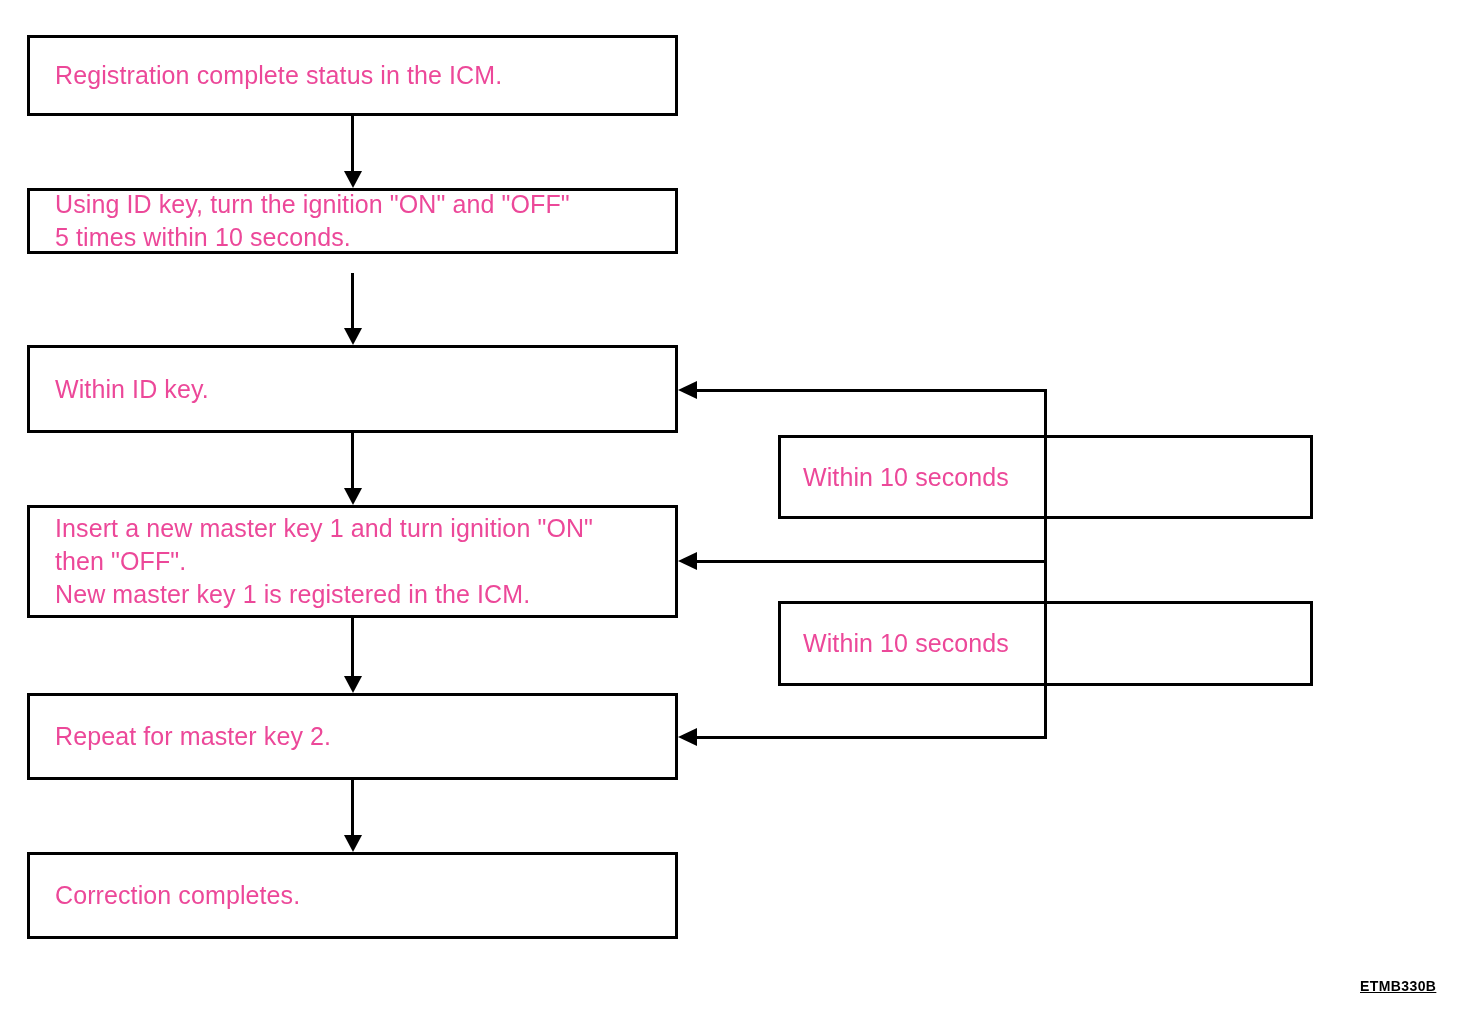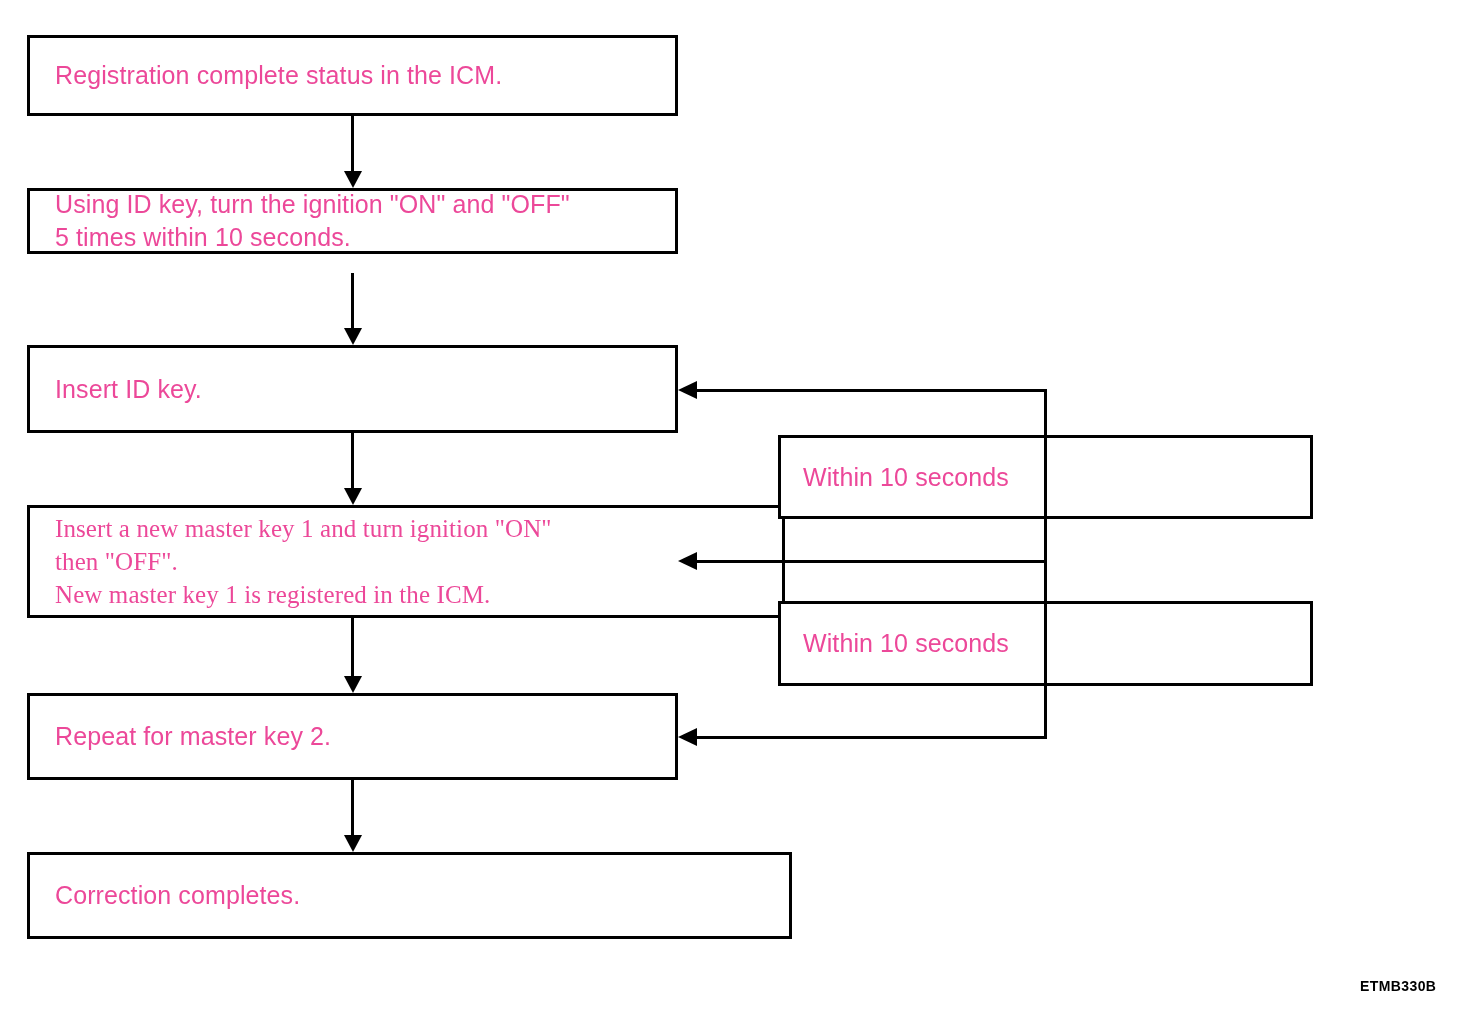--- a/index.html
+++ b/index.html
@@ -75,51 +75,52 @@
     z-index: 4;
   }
 
   .corner-id {
     position: absolute;
     font-size: 14px;
     font-weight: bold;
     letter-spacing: 0.4px;
     font-family: "Liberation Sans", sans-serif;
     color: #000000;
+    text-decoration: underline;
   }
 </style>
 </head>
 <body>
 
 <div id="canvas">
 
   <div class="node" style="left:27px; top:35px; width:651px; height:81px;">
     <div class="label">Registration complete status in the ICM.</div>
   </div>
 
   <div class="node" style="left:27px; top:188px; width:651px; height:66px;">
     <div class="label">Using ID key, turn the ignition "ON" and "OFF"
 5 times within 10 seconds.</div>
   </div>
 
   <div class="node" style="left:27px; top:345px; width:651px; height:88px;">
-    <div class="label">Insert ID key.</div>
+    <div class="label">Within ID key.</div>
   </div>
 
-  <div class="node" style="left:27px; top:505px; width:758px; height:113px;font-family:Liberation Serif, serif;">
+  <div class="node" style="left:27px; top:505px; width:651px; height:113px;">
     <div class="label">Insert a new master key 1 and turn ignition "ON"
 then "OFF".
 New master key 1 is registered in the ICM.</div>
   </div>
 
   <div class="node" style="left:27px; top:693px; width:651px; height:87px;align-items:center;">
     <div class="label">Repeat for master key 2.</div>
   </div>
 
-  <div class="node" style="left:27px; top:852px; width:765px; height:87px;">
+  <div class="node" style="left:27px; top:852px; width:651px; height:87px;">
     <div class="label">Correction completes.</div>
   </div>
 
   <div class="node note-node" style="left:778px; top:435px; width:535px; height:84px;">
     <div class="label">Within 10 seconds</div>
   </div>
 
   <div class="node note-node" style="left:778px; top:601px; width:535px; height:85px;">
     <div class="label">Within 10 seconds</div>
   </div>

